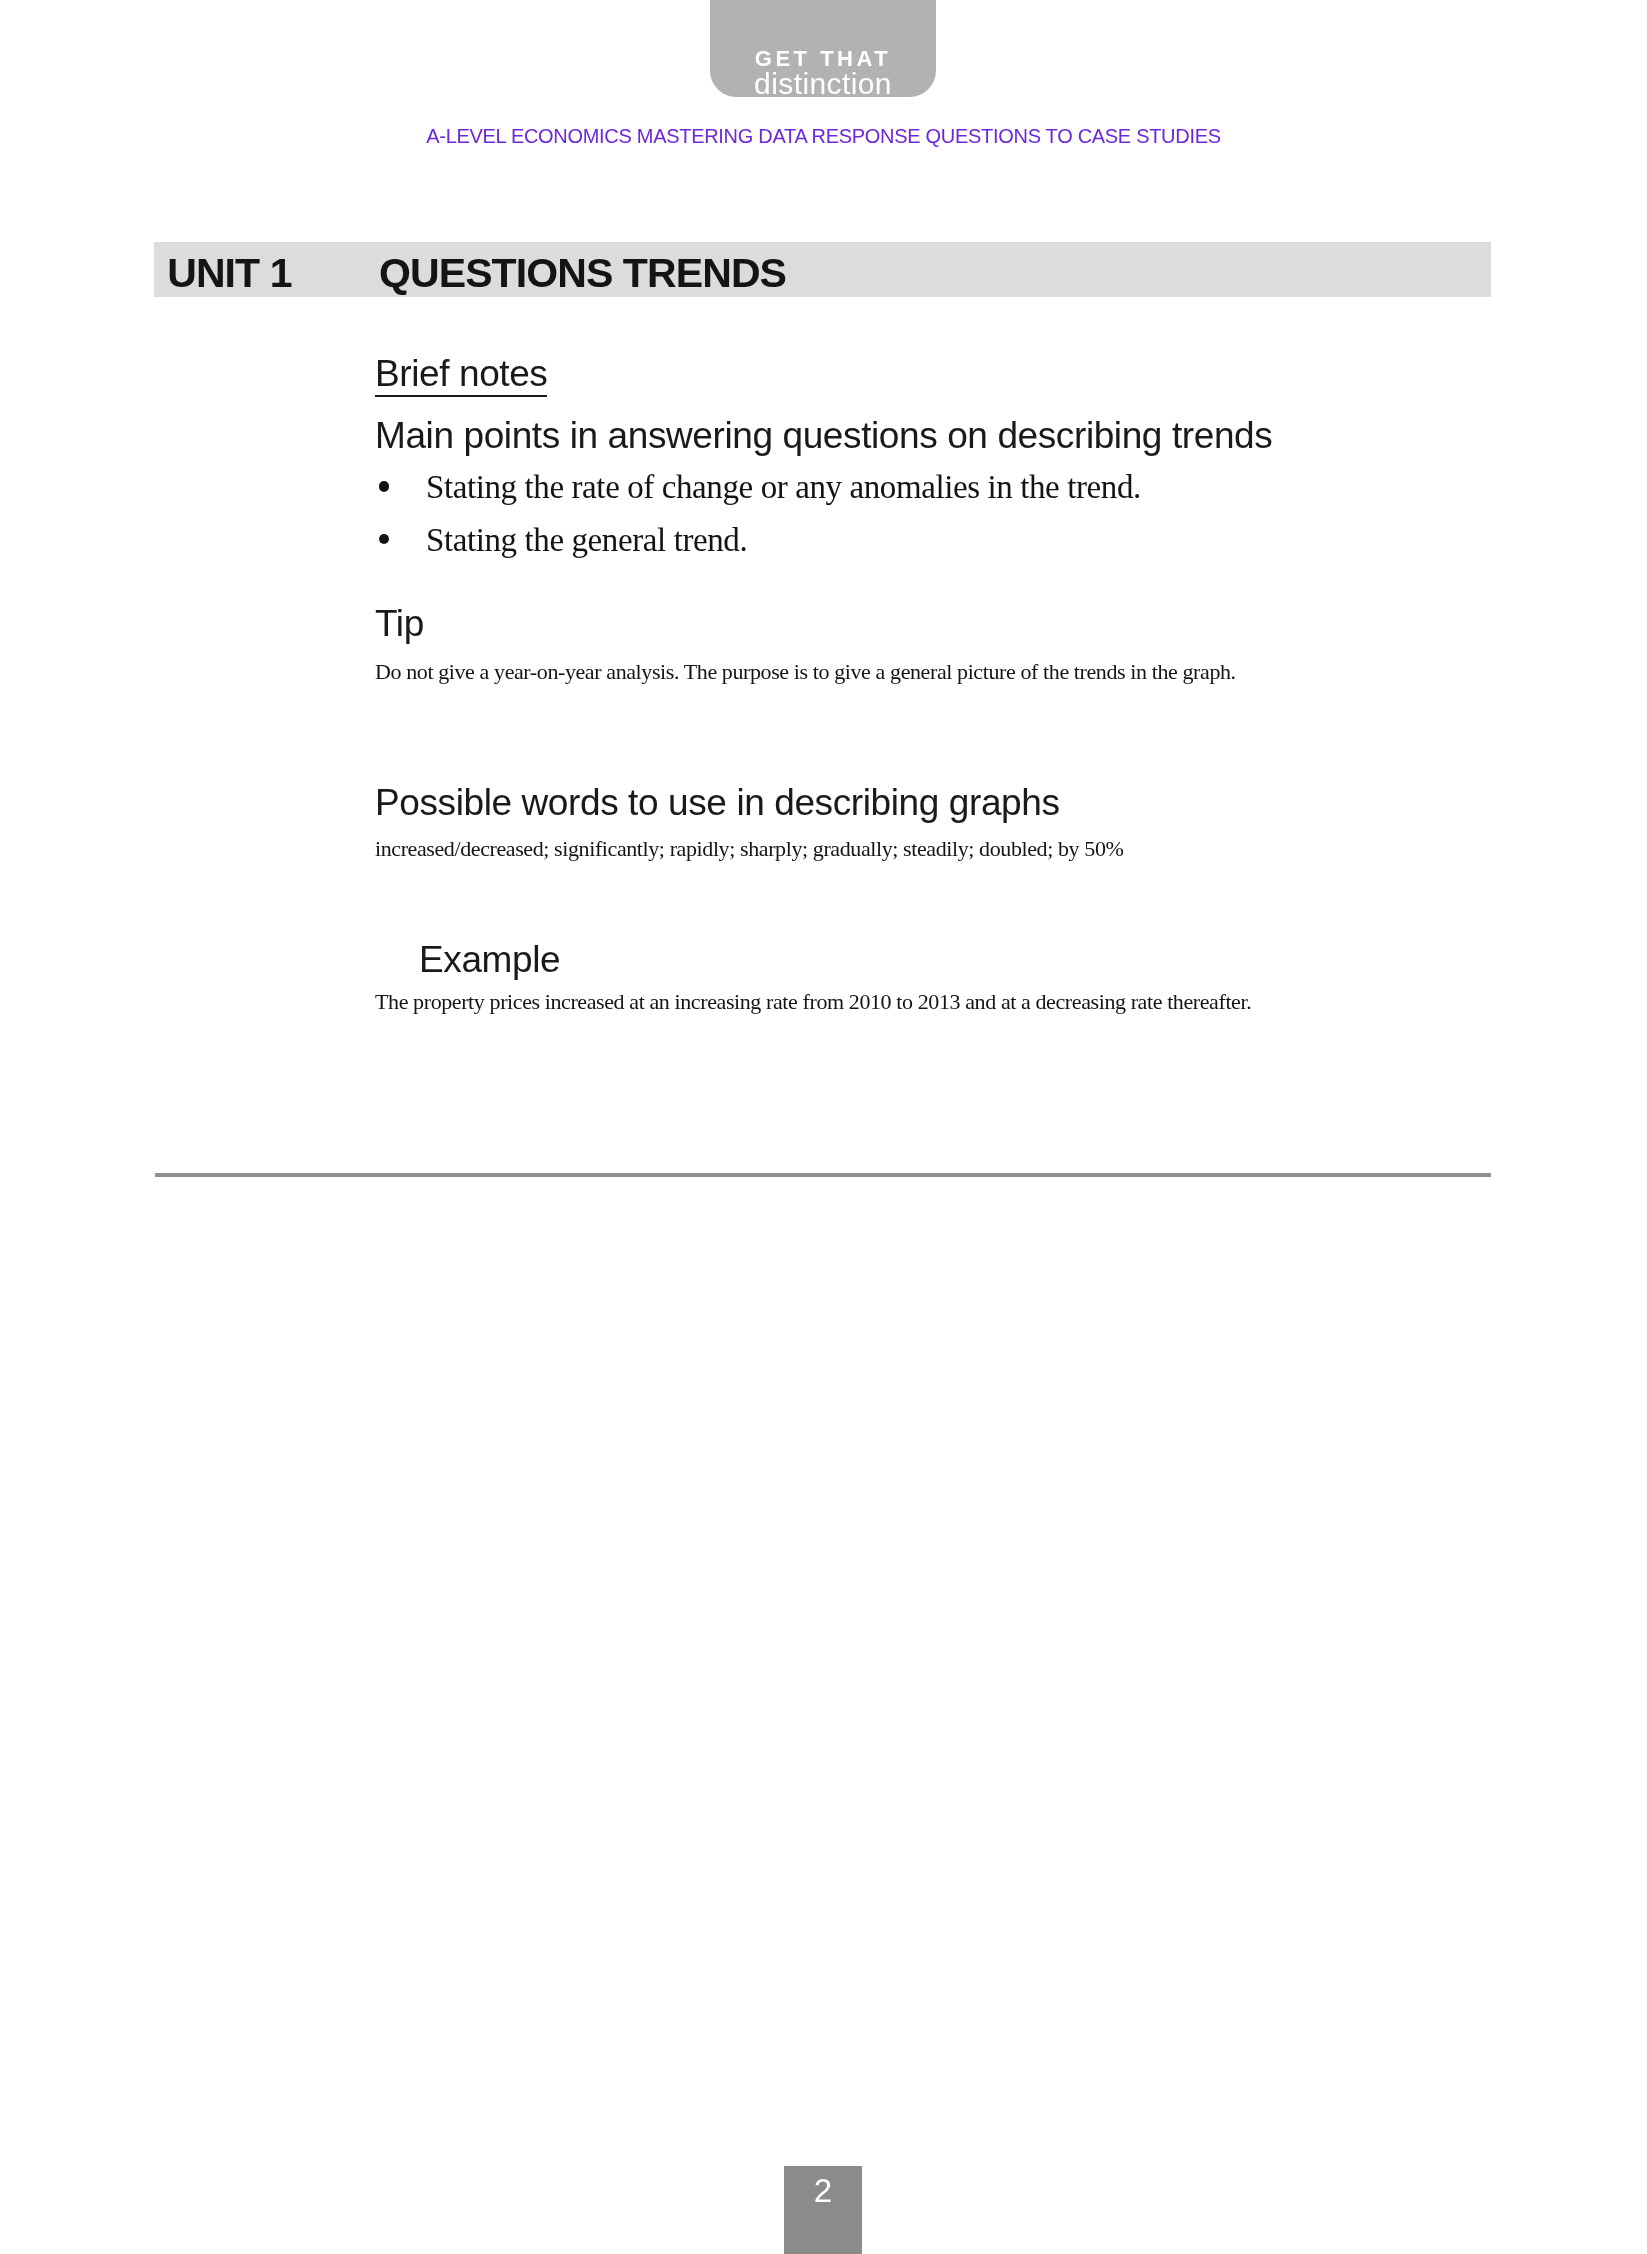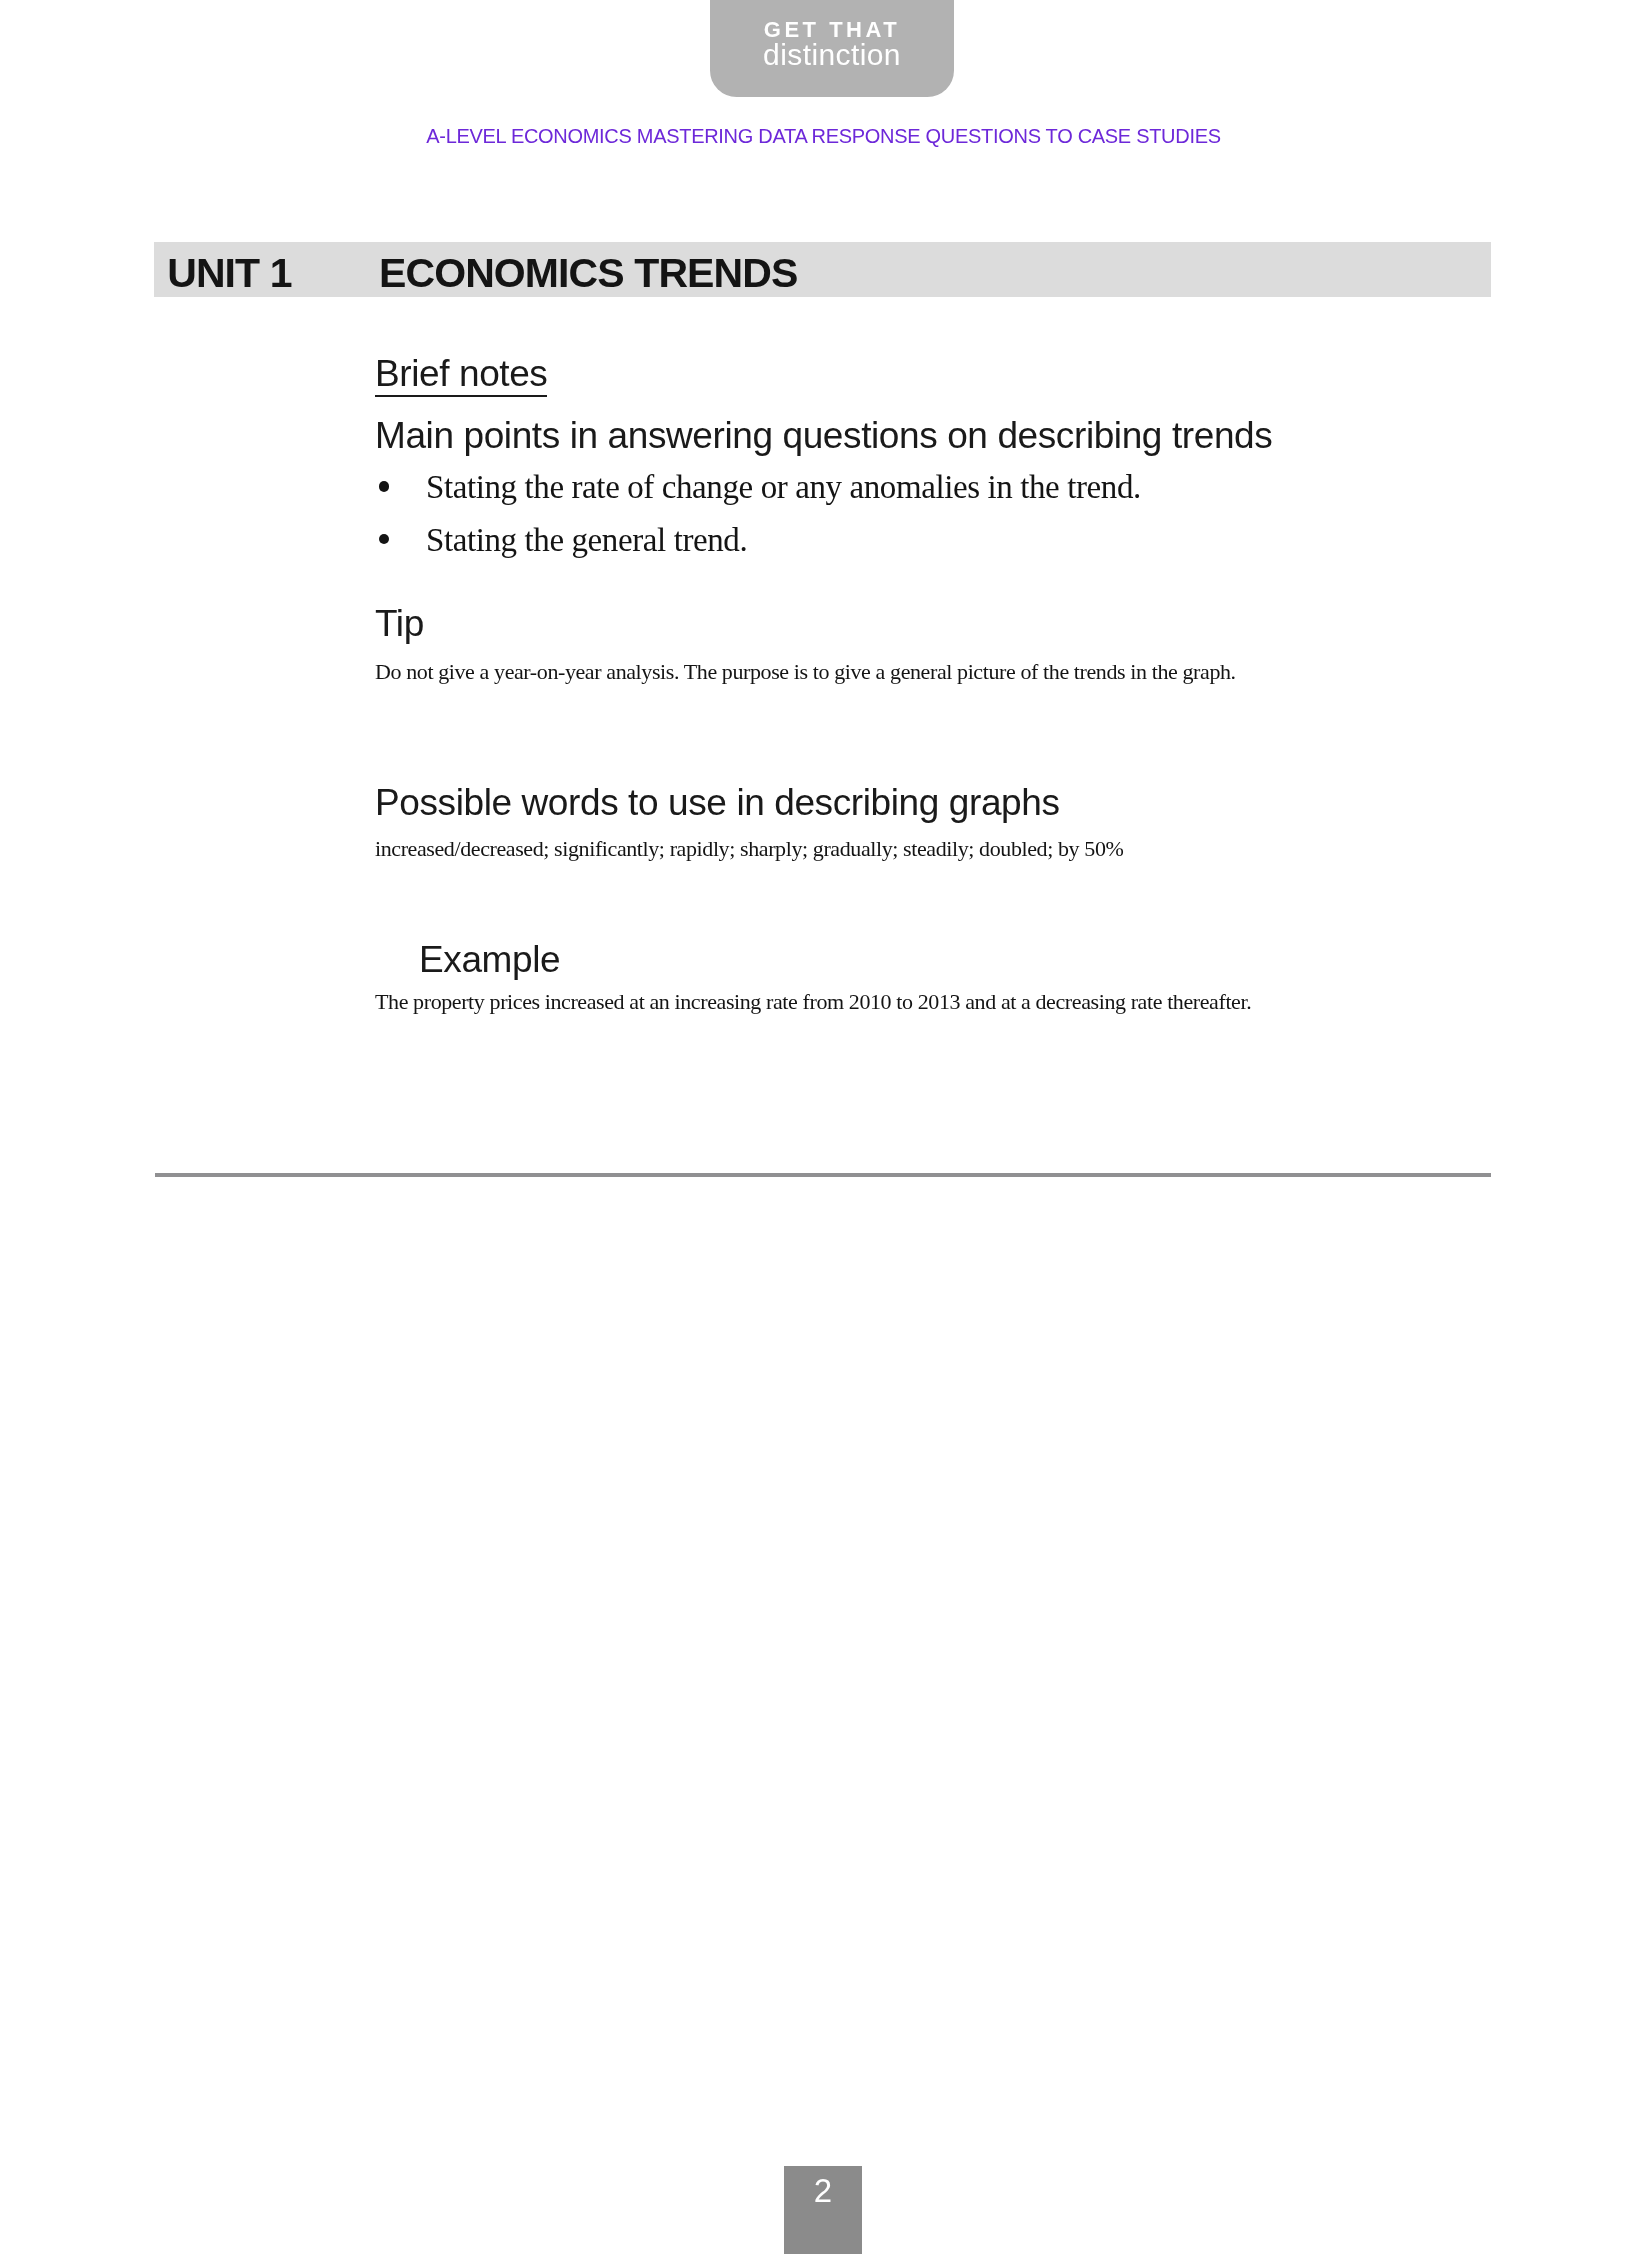--- a/index.html
+++ b/index.html
@@ -2,24 +2,24 @@
 <html style="font-size:14px"><head>
 <meta charset="utf-8">
 <style>
   html,body{margin:0;padding:0;}
   body{
     width:1647px;height:2254px;background:#ffffff;position:relative;
     font-family:"Liberation Sans",sans-serif;color:#171717;overflow:hidden;
   }
   
   .badge{
-    position:absolute;left:710px;top:0;width:244px;height:97px;
+    position:absolute;left:710px;top:0;width:226px;height:97px;
     background:#b2b2b2;border-radius:0 0 26.5px 26.5px;
     display:flex;flex-direction:column;justify-content:flex-end;align-items:center;
-    padding-bottom:29px;box-sizing:border-box;
+    padding-bottom:0;box-sizing:border-box;
   }
   .badge-line1{
     color:#ffffff;font-weight:700;font-size:22px;letter-spacing:3.5px;line-height:23px;
   }
   .badge-line2{
     color:#ffffff;font-weight:400;font-size:30px;line-height:27px;letter-spacing:0.4px;
   }
   
   .doc-header{
     position:absolute;left:0;top:125px;width:1647px;text-align:center;
@@ -92,21 +92,21 @@
 
 <div class="badge">
   <span class="badge-line1">GET THAT</span>
   <span class="badge-line2">distinction</span>
 </div>
 
 <div class="doc-header">A-LEVEL ECONOMICS MASTERING DATA RESPONSE QUESTIONS TO CASE STUDIES</div>
 
 <div class="unit-banner">
   <span class="unit-label">UNIT 1</span>
-  <span class="unit-title">ECONOMICS TRENDS</span>
+  <span class="unit-title">QUESTIONS TRENDS</span>
 </div>
 
 <div class="sub-heading" id="brief-notes-heading">
   <span class="underlined">Brief notes</span>
 </div>
 
 <div class="sub-heading" id="main-points-heading">Main points in answering questions on describing trends</div>
 
 <ul class="bullet-list">
   <li class="bullet-item">

